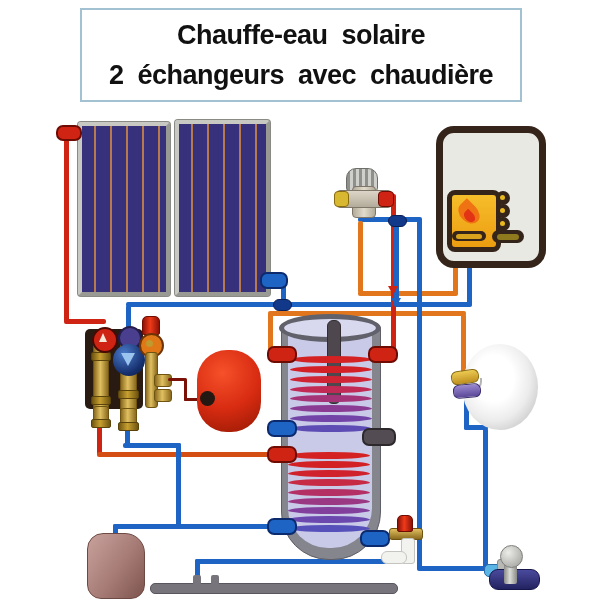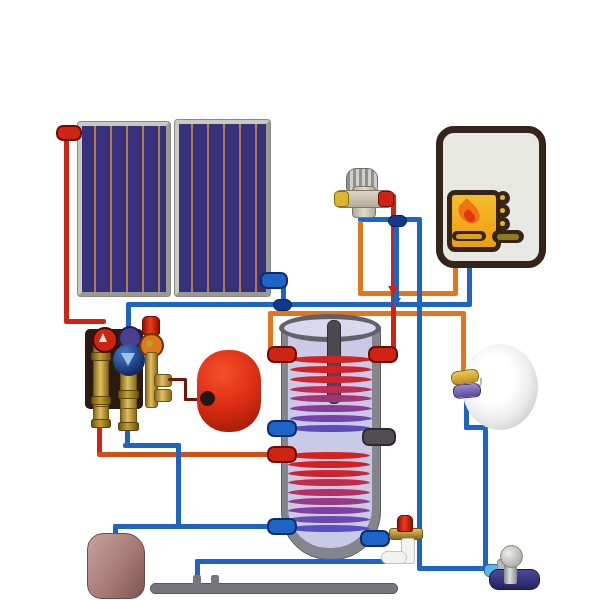--- a/index.html
+++ b/index.html
@@ -88,20 +88,24 @@
   .tap-elbow{left:497px;top:559px;width:14px;height:16px;background:#b8b8b4;border:1px solid #8a8a86;border-radius:3px;}
   .tap-stem{left:504px;top:556px;width:13px;height:28px;background:linear-gradient(90deg,#8a8a86,#dcdcd8 45%,#8a8a86);border-radius:2px;}
   .tap-knob{left:500px;top:545px;width:21px;height:21px;border-radius:50%;background:radial-gradient(circle at 35% 32%,#ecece8,#9a9a96);border:1px solid #7e7e7a;}
   .tap-base{left:489px;top:569px;width:49px;height:19px;border-radius:9px;background:linear-gradient(180deg,#4a4a9e,#222260);border:1px solid #16164a;}
 </style>
 </head>
 <body>
 
 <div class="stage">
 
+  <div class="abs title-box">
+    <div class="title-line">Chauffe-eau solaire</div>
+    <div class="title-line">2 échangeurs avec chaudière</div>
+  </div>
 
   <div class="pp hot" style="left:64px;top:130px;width:5px;height:192px"></div>
   <div class="pp hot" style="left:64px;top:319px;width:42px;height:5px"></div>
   <div class="pp hot" style="left:97px;top:424px;width:5px;height:31px"></div>
   <div class="pp supply" style="left:97px;top:452px;width:178px;height:5px"></div>
 
   <div class="pp cold" style="left:281px;top:277px;width:5px;height:29px"></div>
   <div class="pp cold" style="left:126px;top:302px;width:346px;height:5px"></div>
   <div class="pp cold" style="left:126px;top:305px;width:5px;height:26px"></div>
   <div class="pp cold" style="left:125px;top:426px;width:5px;height:20px"></div>

